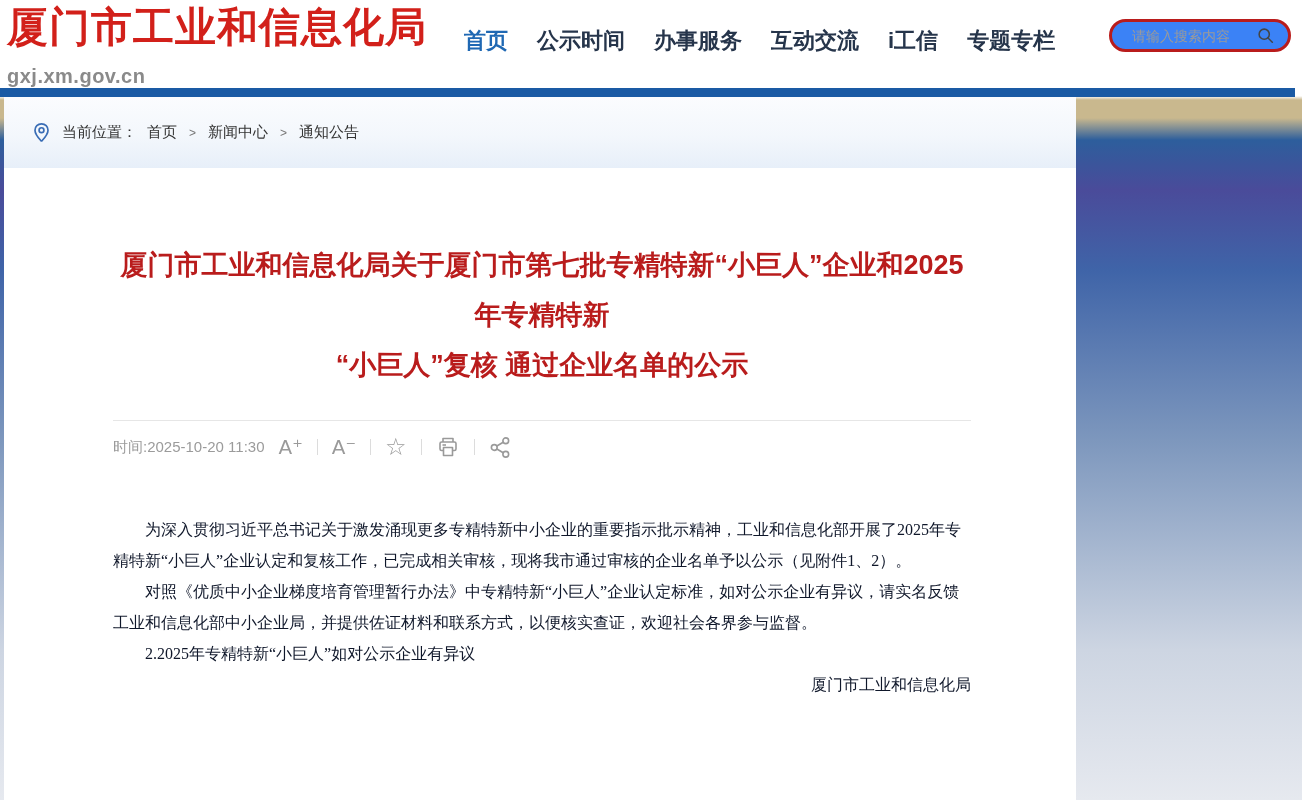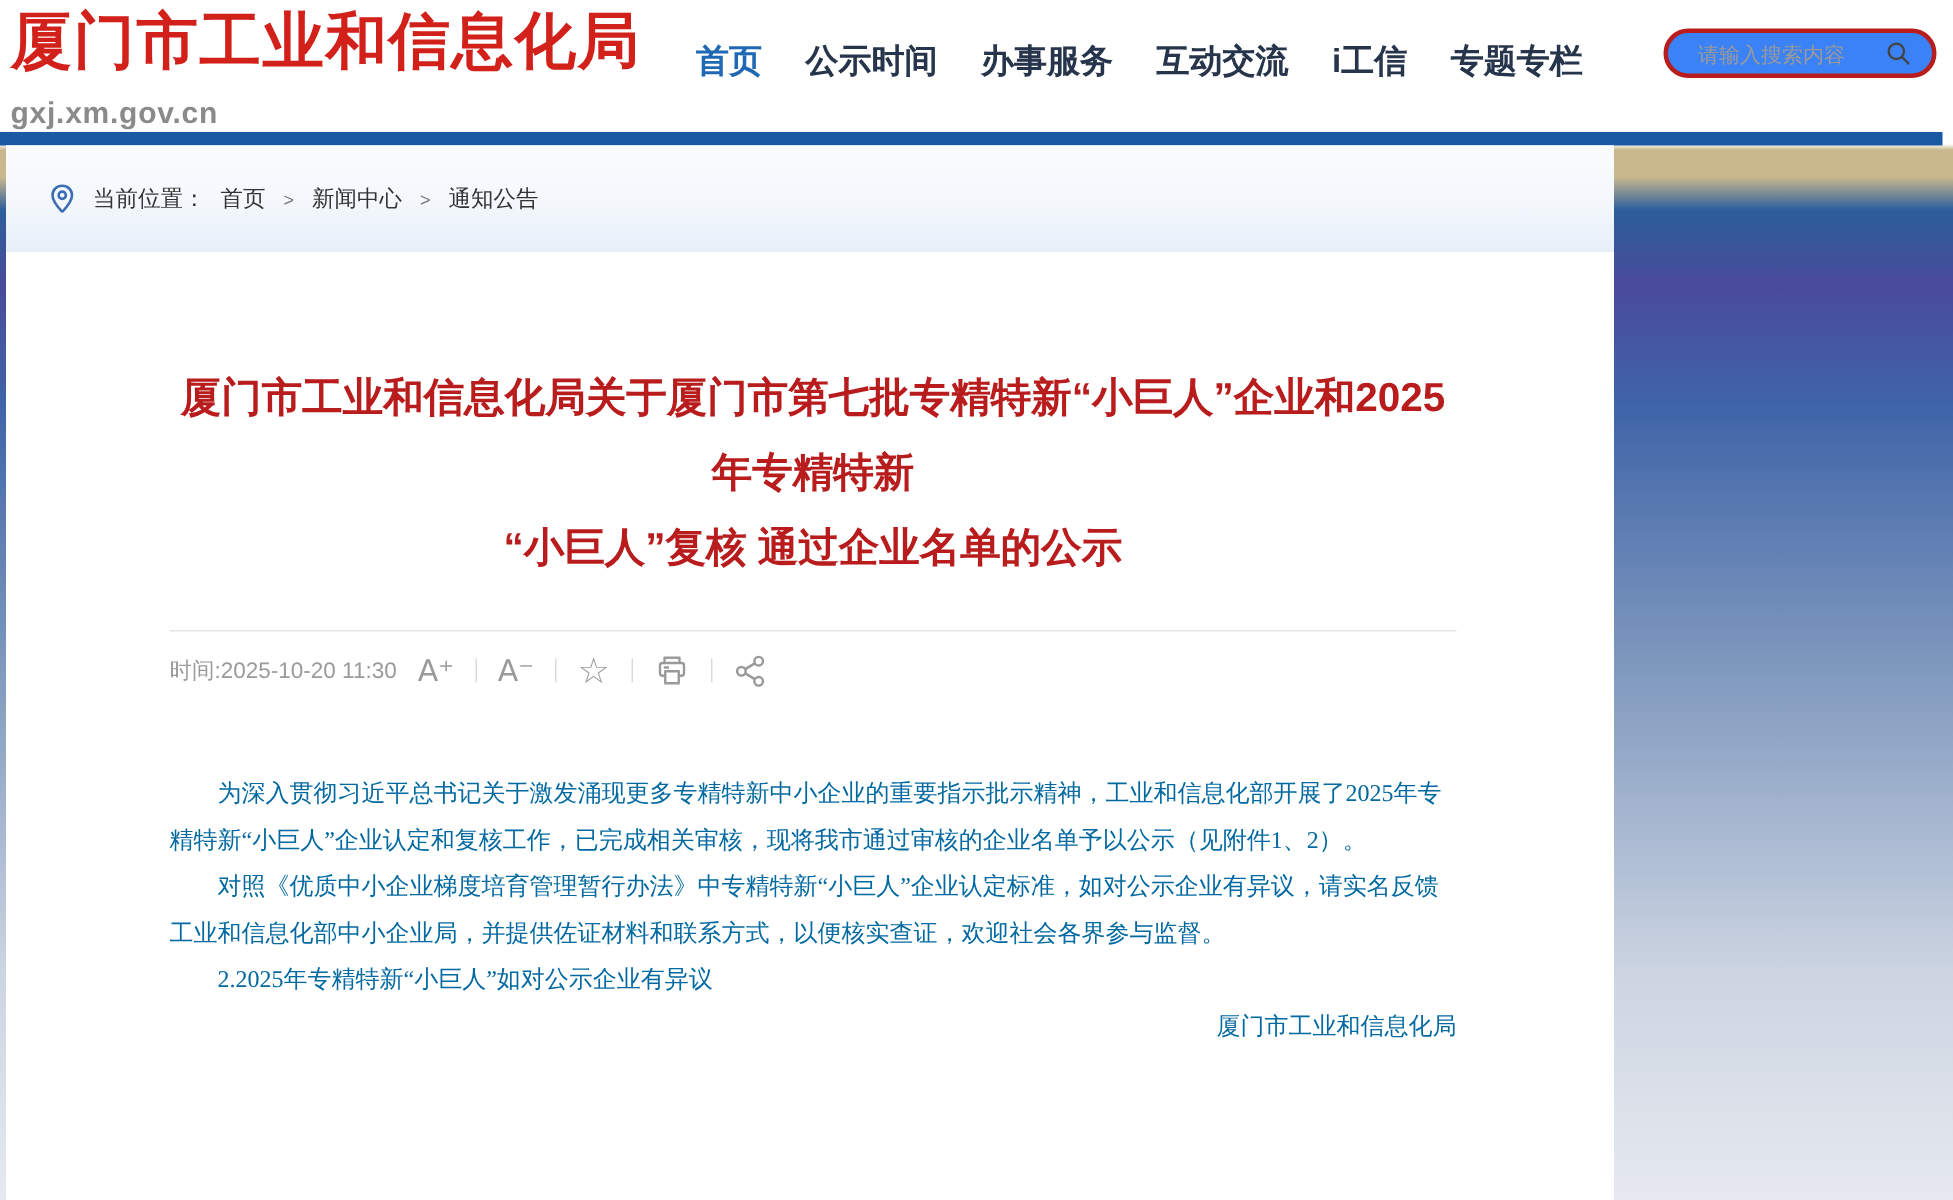--- a/index.html
+++ b/index.html
@@ -80,21 +80,21 @@
     padding: 0 14px; font-size: 20px; line-height: 24px; cursor: pointer;
     font-family: "DejaVu Sans", sans-serif; display: flex; align-items: center;
   }
   .tool.star { font-size: 24px; }
   .tool:last-child { padding-right: 2px; }
   .tool-sep { width: 1px; height: 16px; background: #dcdcdc; }
 
   .body-text {
     margin-top: 41px;
     font-family: "Liberation Serif", "DejaVu Serif", serif;
-    font-size: 16px; line-height: 31px; color: #0369a1;
+    font-size: 16px; line-height: 31px; color: #0f172a;
   }
   .body-text p { margin: 0; text-indent: 2em; }
   .body-text p.sig { text-align: right; text-indent: 0; }
 
   svg { display: block; }
 </style>
 </head>
 <body>
 
 <header class="site-header">

